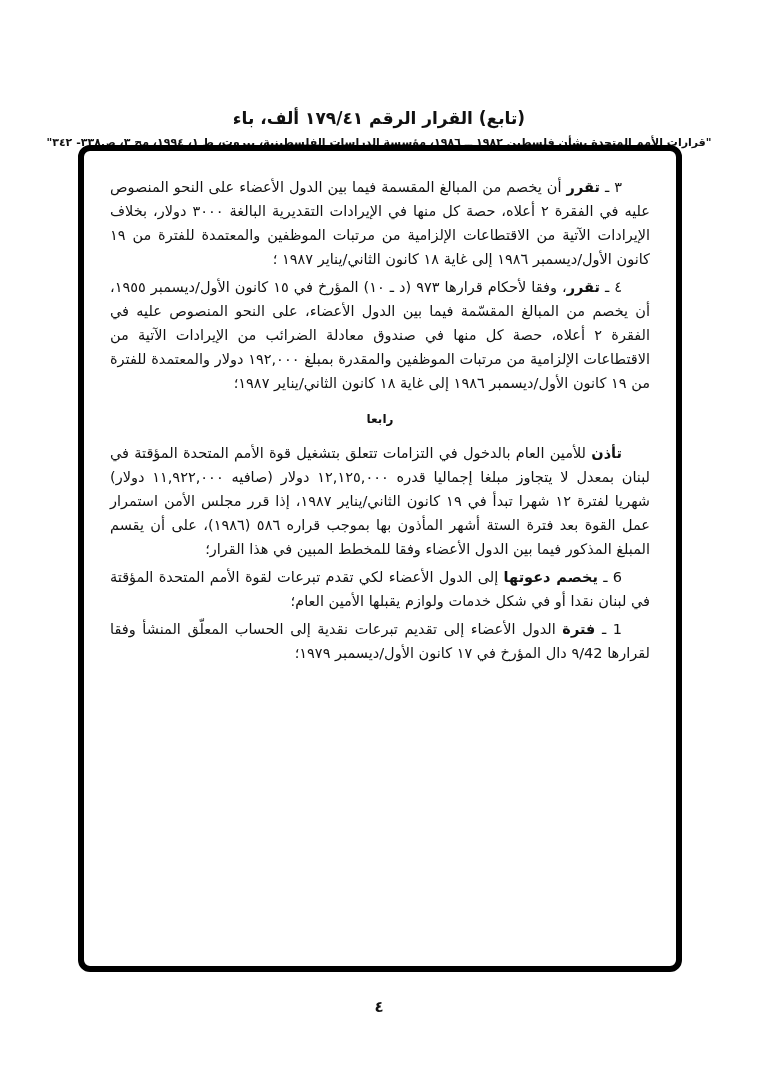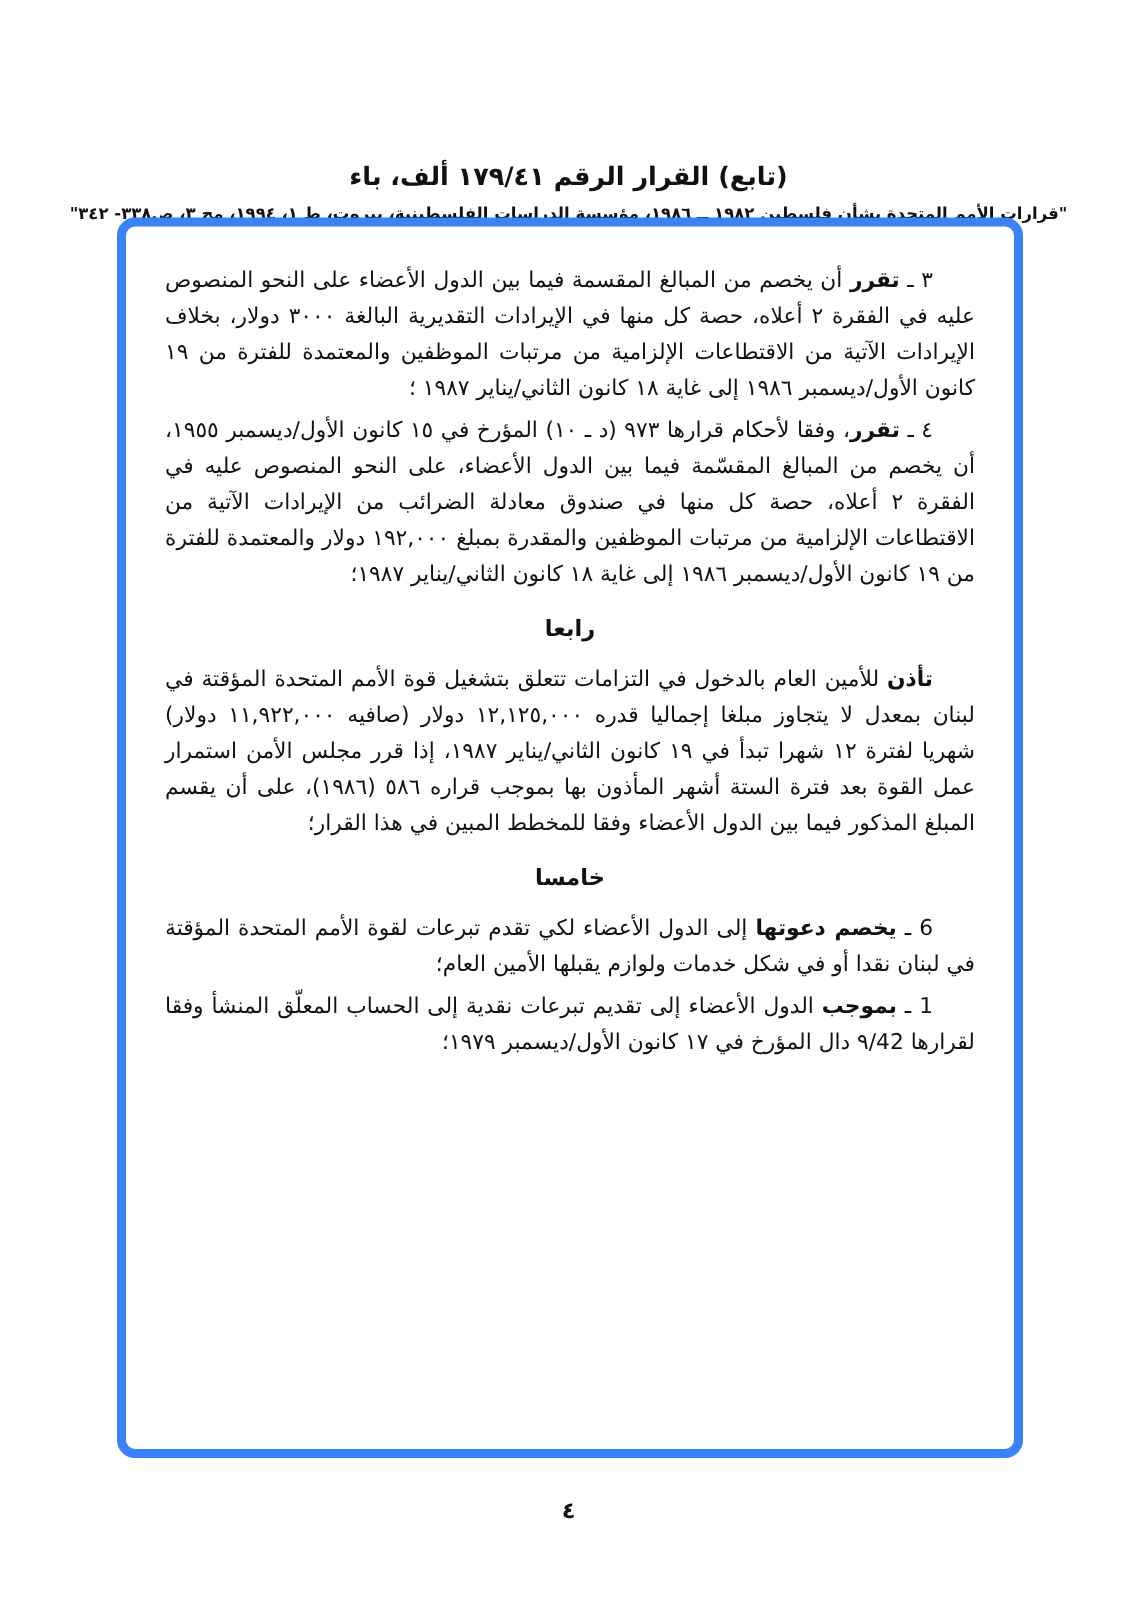--- a/index.html
+++ b/index.html
@@ -33,40 +33,40 @@
     margin: 0;
     white-space: nowrap;
     letter-spacing: 0;
   }
   .green-frame {
     position: absolute;
     left: 78px;
     top: 145px;
     width: 592px;
     height: 815px;
-    border: 6px solid #3b82f6;
+    border: 6px solid #000000;
     border-radius: 12px;
     background: #ffffff;
   }
   .doc-body {
     position: absolute;
     right: 26px;
     top: 24px;
     width: 540px;
     direction: rtl;
     text-align: justify;
     font-size: 14.5px;
     line-height: 24px;
   }
   .para { margin: 0 0 4px 0; }
   .para.indent { text-indent: 28px; }
   .section-heading {
     text-align: center;
     font-weight: bold;
-    font-size: 15px;
+    font-size: 12px;
     margin: 12px 0 10px 0;
   }
   .para b { font-weight: bold; }
   .page-number {
     position: absolute;
     bottom: 62px;
     left: 0;
     width: 758px;
     text-align: center;
     font-size: 15px;
@@ -87,24 +87,23 @@
     <div class="doc-body">
 
       <p class="para indent"><span>٣ ـ </span><b>تقرر</b><span> أن يخصم من المبالغ المقسمة فيما بين الدول الأعضاء على النحو المنصوص عليه في الفقرة ٢ أعلاه، حصة كل منها في الإيرادات التقديرية البالغة ٣٠٠٠ دولار، بخلاف الإيرادات الآتية من الاقتطاعات الإلزامية من مرتبات الموظفين والمعتمدة للفترة من ١٩ كانون الأول/ديسمبر ١٩٨٦ إلى غاية ١٨ كانون الثاني/يناير ١٩٨٧ ؛</span></p>
 
       <p class="para indent"><span>٤ ـ </span><b>تقرر</b><span>، وفقا لأحكام قرارها ٩٧٣ (د ـ ١٠) المؤرخ في ١٥ كانون الأول/ديسمبر ١٩٥٥، أن يخصم من المبالغ المقسّمة فيما بين الدول الأعضاء، على النحو المنصوص عليه في الفقرة ٢ أعلاه، حصة كل منها في صندوق معادلة الضرائب من الإيرادات الآتية من الاقتطاعات الإلزامية من مرتبات الموظفين والمقدرة بمبلغ ١٩٢,٠٠٠ دولار والمعتمدة للفترة من ١٩ كانون الأول/ديسمبر ١٩٨٦ إلى غاية ١٨ كانون الثاني/يناير ١٩٨٧؛</span></p>
 
       <div class="section-heading">رابعا</div>
 
       <p class="para indent"><span></span><b>تأذن</b><span> للأمين العام بالدخول في التزامات تتعلق بتشغيل قوة الأمم المتحدة المؤقتة في لبنان بمعدل لا يتجاوز مبلغا إجماليا قدره ١٢,١٢٥,٠٠٠ دولار (صافيه ١١,٩٢٢,٠٠٠ دولار) شهريا لفترة ١٢ شهرا تبدأ في ١٩ كانون الثاني/يناير ١٩٨٧، إذا قرر مجلس الأمن استمرار عمل القوة بعد فترة الستة أشهر المأذون بها بموجب قراره ٥٨٦ (١٩٨٦)، على أن يقسم المبلغ المذكور فيما بين الدول الأعضاء وفقا للمخطط المبين في هذا القرار؛</span></p>
 
-      <div class="section-heading">خامسا</div>
 
       <p class="para indent"><span>6 ـ </span><b>يخصم دعوتها</b><span> إلى الدول الأعضاء لكي تقدم تبرعات لقوة الأمم المتحدة المؤقتة في لبنان نقدا أو في شكل خدمات ولوازم يقبلها الأمين العام؛</span></p>
 
-      <p class="para indent"><span>1 ـ </span><b>بموجب</b><span> الدول الأعضاء إلى تقديم تبرعات نقدية إلى الحساب المعلّق المنشأ وفقا لقرارها ٩/42 دال المؤرخ في ١٧ كانون الأول/ديسمبر ١٩٧٩؛</span></p>
+      <p class="para indent"><span>1 ـ </span><b>فترة</b><span> الدول الأعضاء إلى تقديم تبرعات نقدية إلى الحساب المعلّق المنشأ وفقا لقرارها ٩/42 دال المؤرخ في ١٧ كانون الأول/ديسمبر ١٩٧٩؛</span></p>
 
     </div>
   </div>
 
   <div class="page-number">٤</div>
 
 </div>
 
 </body></html>

